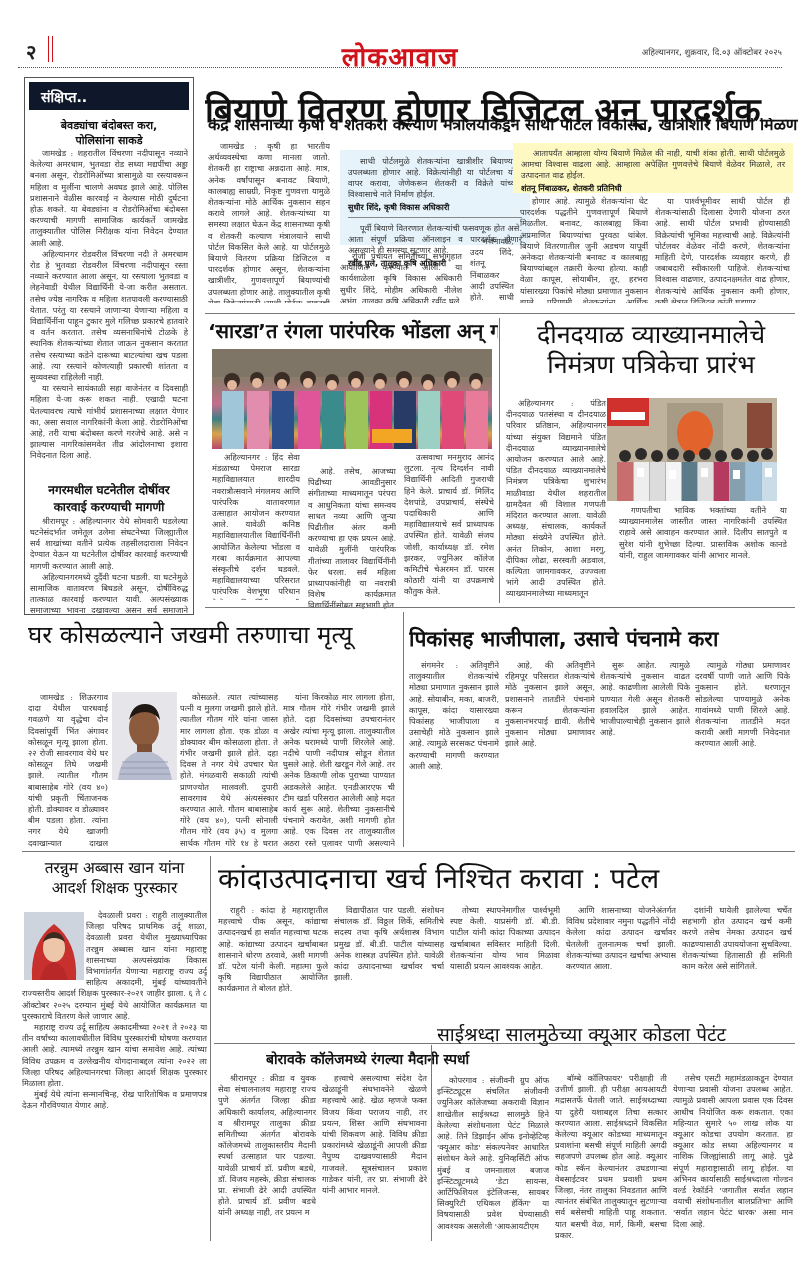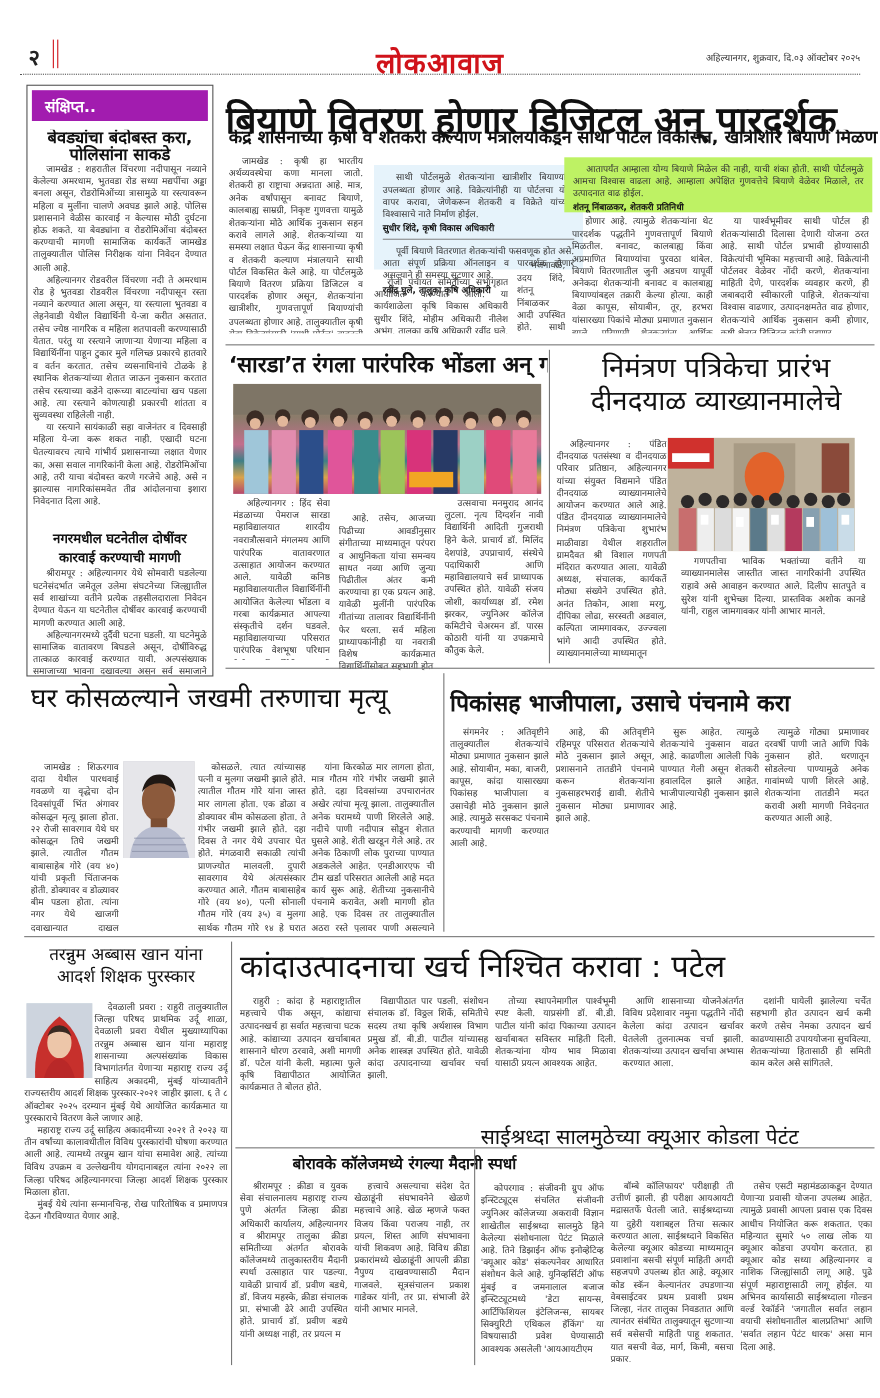--- a/index.html
+++ b/index.html
@@ -17,26 +17,26 @@
 
   
   #page-num { left: 26px; top: 38px; font-size: 20px; font-weight: bold; color: #222; }
   #page-num-bars { left: 48px; top: 36px; width: 5px; height: 26px; border-left: 1.5px solid #d0131a; border-right: 1.5px solid #d0131a; }
   #masthead { left: 0; width: 800px; top: 38px; text-align: center; font-size: 26px; font-weight: bold; color: #d0131a; letter-spacing: 1px; }
   #dateline { right: 18px; top: 46px; font-size: 8.5px; color: #333; }
   #top-rule { left: 18px; top: 67px; width: 764px; border-top: 1px dotted #555; height: 0; }
 
   
   #brief-box { left: 24px; top: 77px; width: 170px; height: 538px; border: 1.2px solid #555; }
-  #brief-bar { left: 29px; top: 82px; width: 160px; height: 28px; background: #a21caf; color: #fff; font-weight: bold; font-size: 14px; padding: 5px 12px; }
-  .brief-hl { text-align: center; font-size: 15px; line-height: 15px; font-weight: bold; color: #111; }
+  #brief-bar { left: 29px; top: 82px; width: 160px; height: 28px; background: #0f172a; color: #fff; font-weight: bold; font-size: 14px; padding: 5px 12px; }
+  .brief-hl { text-align: center; font-size: 11px; line-height: 15px; font-weight: bold; color: #111; }
 
   
   #quote-blue { left: 340px; top: 150px; width: 190px; height: 95px; background: #e6f3fb; }
-  #quote-pink { left: 513px; top: 143px; width: 280px; height: 50px; background: #bef264; }
+  #quote-pink { left: 513px; top: 143px; width: 280px; height: 50px; background: #fef9c3; }
   .quote-text { font-family: "DejaVu Serif", serif; font-size: 8.2px; line-height: 11px; color: #333; text-indent: 12px; text-align: justify; }
   .quote-sig { font-family: "DejaVu Sans", sans-serif; font-size: 8px; font-weight: bold; color: #111; margin-top: 1px; }
 </style>
 </head>
 <body>
 
 <div class="abs" id="page-num">२</div>
 <div class="abs" id="page-num-bars"></div>
 <div class="abs" id="masthead">लोकआवाज</div>
 <div class="abs" id="dateline">अहिल्यानगर, शुक्रवार, दि.०३ ऑक्टोबर २०२५</div>
@@ -159,22 +159,22 @@
 <div class="col body-text" style="left:308px; top:466px; width:88px; height:148px;">
   <p>आहे. तसेच, आजच्या पिढीच्या आवडीनुसार संगीताच्या माध्यमातून परंपरा व आधुनिकता यांचा समन्वय साधत नव्या आणि जुन्या पिढीतील अंतर कमी करण्याचा हा एक प्रयत्न आहे. यावेळी मुलींनी पारंपरिक गीतांच्या तालावर विद्यार्थिनींनी फेर धरला. सर्व महिला प्राध्यापकांनीही या नवरात्री विशेष कार्यक्रमात विद्यार्थिनींसोबत सहभागी होत</p>
 </div>
 <div class="col body-text" style="left:404px; top:452px; width:90px; height:148px;">
   <p>उत्सवाचा मनमुराद आनंद लुटला. नृत्य दिग्दर्शन नावी विद्यार्थिनी आदिती गुजराथी हिने केले. प्राचार्य डॉ. मिलिंद देशपांडे, उपप्राचार्य, संस्थेचे पदाधिकारी आणि महाविद्यालयाचे सर्व प्राध्यापक उपस्थित होते. यावेळी संजय जोशी, कार्याध्यक्ष डॉ. रमेश झरकर, ज्युनिअर कॉलेज कमिटीचे चेअरमन डॉ. पारस कोठारी यांनी या उपक्रमाचे कौतुक केले.</p>
 </div>
 
 <div class="rule-v" style="left:499px; top:318px; height:285px;"></div>
 
 <div class="abs hl-light" style="left:506px; top:320px; width:290px; font-size:25px; line-height:30px; text-align:center;">
+  <div>दीनदयाळ व्याख्यानमालेचे</div>
   <div>निमंत्रण पत्रिकेचा प्रारंभ</div>
-  <div>दीनदयाळ व्याख्यानमालेचे</div>
 </div>
 
 <div class="col body-text" style="left:506px; top:398px; width:100px; height:205px;">
   <p>अहिल्यानगर : पंडित दीनदयाळ पतसंस्था व दीनदयाळ परिवार प्रतिष्ठान, अहिल्यानगर यांच्या संयुक्त विद्यमाने पंडित दीनदयाळ व्याख्यानमालेचे आयोजन करण्यात आले आहे. पंडित दीनदयाळ व्याख्यानमालेचे निमंत्रण पत्रिकेचा शुभारंभ माळीवाडा येथील शहरातील ग्रामदैवत श्री विशाल गणपती मंदिरात करण्यात आला. यावेळी अध्यक्ष, संचालक, कार्यकर्ते मोठ्या संख्येने उपस्थित होते. अनंत तिकोन, आशा मरगु, दीपिका लोढा, सरस्वती अडवाल, कल्पिता जामगावकर, उज्ज्वला भांगे आदी उपस्थित होते. व्याख्यानमालेच्या माध्यमातून</p>
 </div>
 
 <div class="photo" style="left:607px; top:398px; width:170px; height:103px; background:#c9c0ae;">
   <svg width="170" height="103" viewBox="0 0 170 103">
     <rect x="0" y="0" width="170" height="103" fill="#bfb29c"></rect>
     <rect x="0" y="0" width="42" height="28" fill="#d0312d"></rect>
@@ -247,21 +247,21 @@
   <p>यांना किरकोळ मार लागला होता, मात्र गौतम गोरे गंभीर जखमी झाले होते. दहा दिवसांच्या उपचारानंतर अखेर त्यांचा मृत्यू झाला. तालुक्यातील अनेक घरामध्ये पाणी शिरलेले आहे. नदीचे पाणी नदीपात्र सोडून शेतात घुसले आहे. शेती खरडून गेले आहे. तर अनेक ठिकाणी लोक पुराच्या पाण्यात अडकलेले आहेत. एनडीआरएफ ची टीम खर्डा परिसरात आलेली आहे मदत कार्य सुरू आहे. शेतीच्या नुकसानीचे पंचनामे करावेत, अशी मागणी होत आहे. एक दिवस तर तालुक्यातील अठरा रस्ते पुलावर पाणी असल्याने वाहतुकीसाठी बंद होते. तसेच सिना नदीच्या पाण्याचा चौंडी गावाला विळखा पडला होता.</p>
 </div>
 
 <div class="rule-v" style="left:403px; top:612px; height:235px;"></div>
 
 <div class="abs hl" style="left:409px; top:625px; width:388px; font-size:21px; line-height:28px;">पिकांसह भाजीपाला, उसाचे पंचनामे करा</div>
 <div class="col body-text" style="left:409px; top:660px; width:90px; height:187px;">
   <p>संगमनेर : अतिवृष्टीने तालुक्यातील शेतकऱ्यांचे मोठ्या प्रमाणात नुकसान झाले आहे. सोयाबीन, मका, बाजरी, कापूस, कांदा यासारख्या पिकांसह भाजीपाला व उसाचेही मोठे नुकसान झाले आहे. त्यामुळे सरसकट पंचनामे करण्याची मागणी करण्यात आली आहे.</p>
 </div>
 <div class="col body-text" style="left:505px; top:660px; width:90px; height:187px;">
-  <p>आहे, की अतिवृष्टीने रहिमपूर परिसरात शेतकऱ्यांचे मोठे नुकसान झाले असून, प्रशासनाने तातडीने पंचनामे करून शेतकऱ्यांना नुकसाहरभराई द्यावी. शेतीचे नुकसान मोठ्या प्रमाणावर झाले आहे.</p>
+  <p>आहे, की अतिवृष्टीने रहिमपूर परिसरात शेतकऱ्यांचे मोठे नुकसान झाले असून, प्रशासनाने तातडीने पंचनामे करून शेतकऱ्यांना नुकसानभरपाई द्यावी. शेतीचे नुकसान मोठ्या प्रमाणावर झाले आहे.</p>
 </div>
 <div class="col body-text" style="left:600px; top:660px; width:90px; height:187px;">
   <p>सुरू आहेत. त्यामुळे शेतकऱ्यांचे नुकसान वाढत आहे. काढणीला आलेली पिके पाण्यात गेली असून शेतकरी हवालदिल झाले आहेत. भाजीपाल्याचेही नुकसान झाले आहे.</p>
 </div>
 <div class="col body-text" style="left:695px; top:660px; width:95px; height:187px;">
   <p>त्यामुळे गोठ्या प्रमाणावर दरवर्षी पाणी जाते आणि पिके नुकसान होते. धरणातून सोडलेल्या पाण्यामुळे अनेक गावांमध्ये पाणी शिरले आहे. शेतकऱ्यांना तातडीने मदत करावी अशी मागणी निवेदनात करण्यात आली आहे.</p>
 </div>
 
 <div class="rule-h" style="left:22px; top:851px; width:773px;"></div>
 

